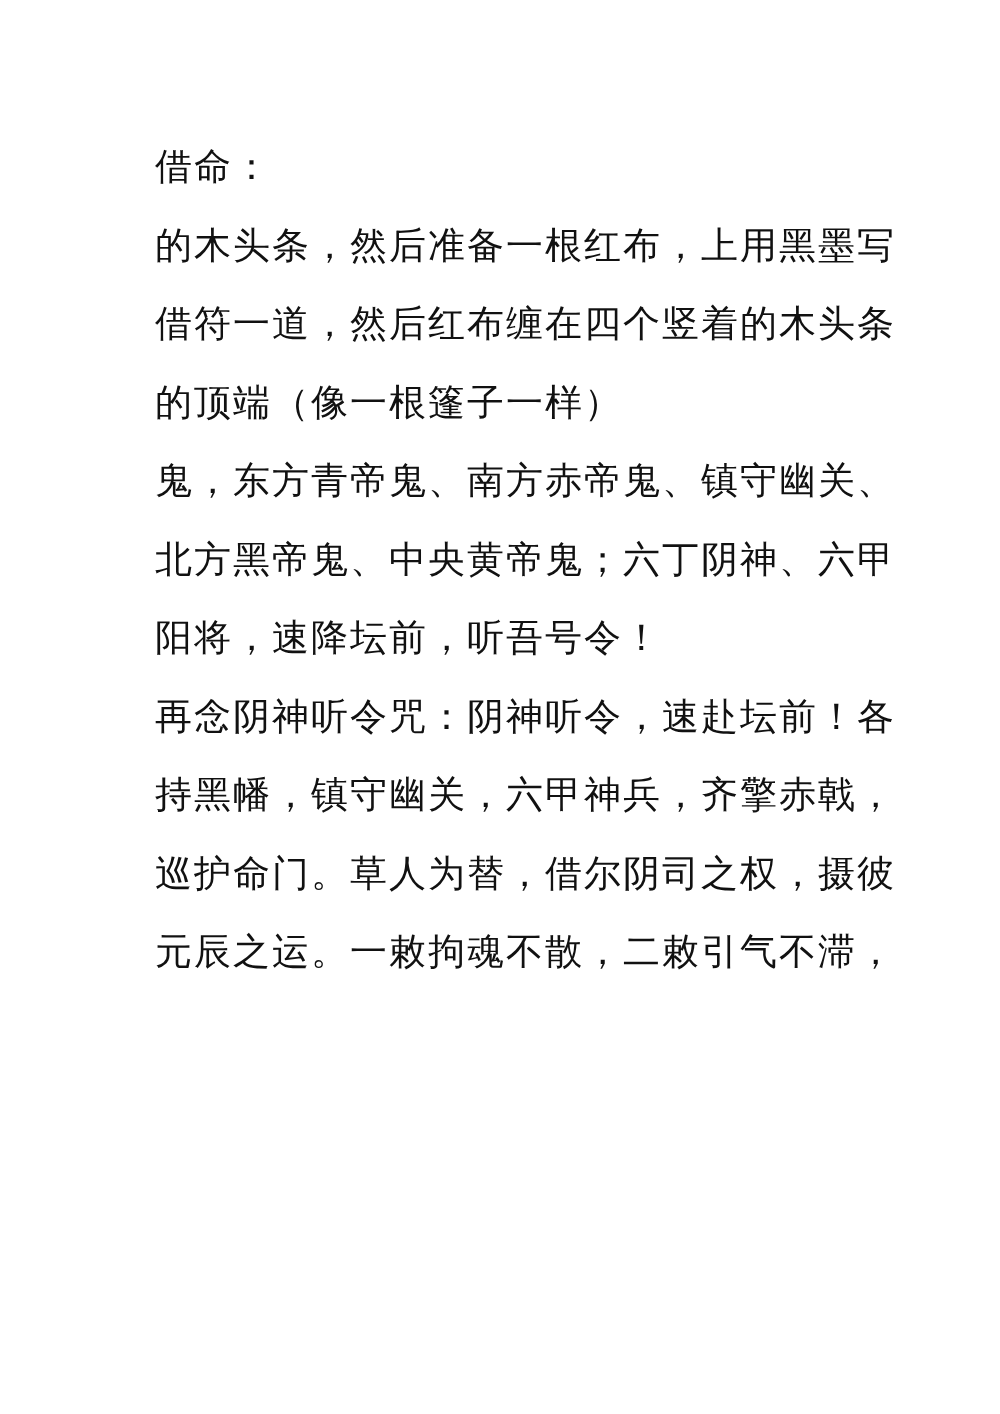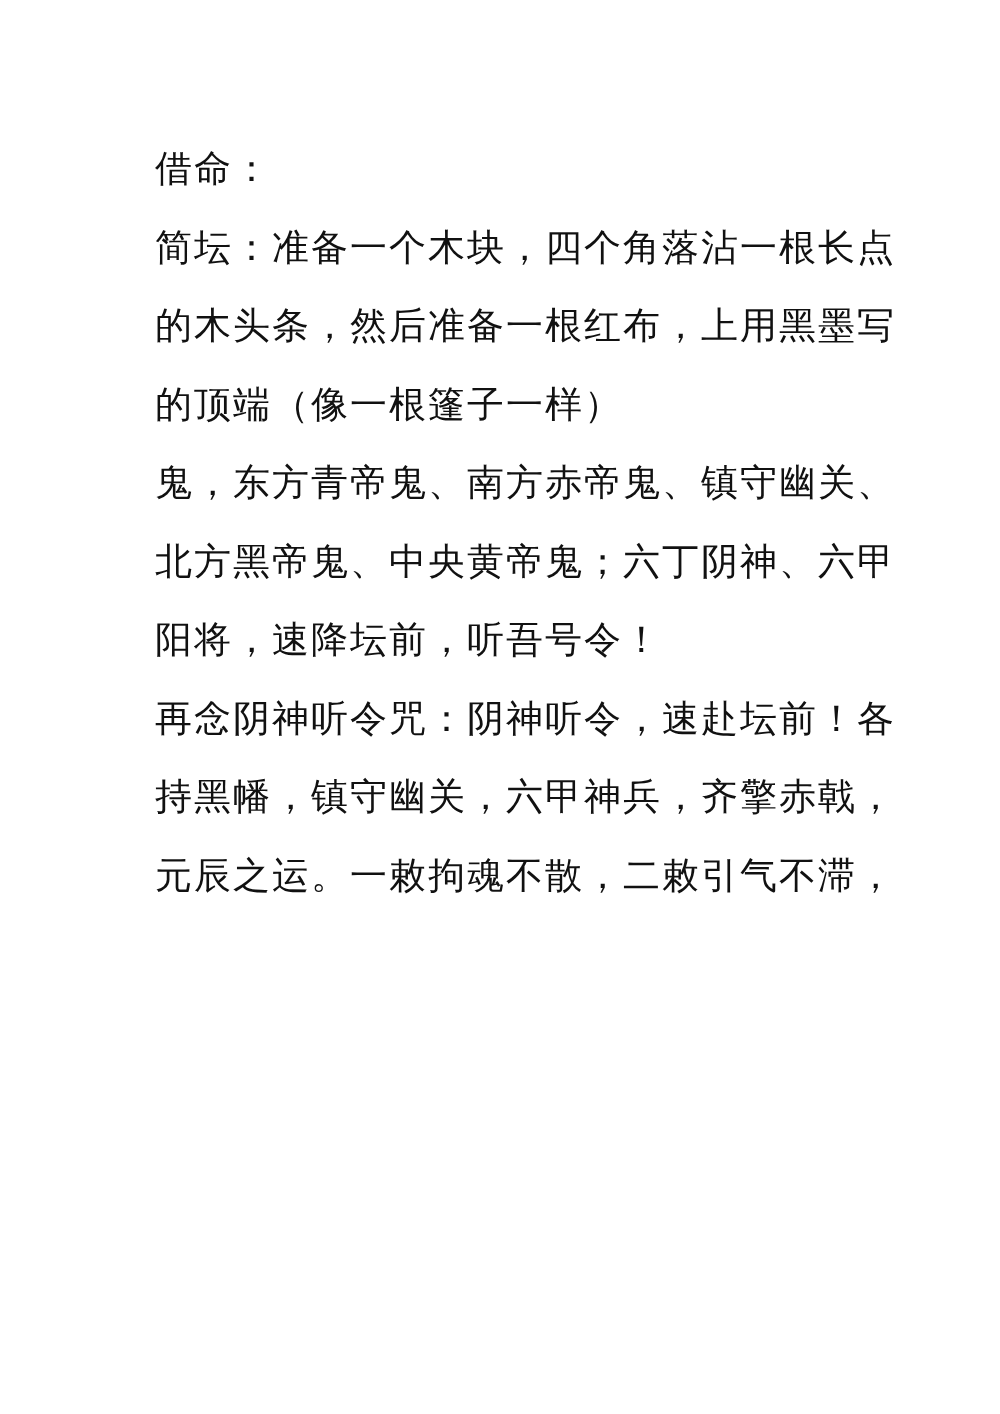--- a/index.html
+++ b/index.html
@@ -21,32 +21,34 @@
       color: #111111;
       font-family: "DejaVu Serif", "Liberation Serif", serif;
       font-size: 37px;
       line-height: 78.5px;
       letter-spacing: 2px;
     }
     .line {
       display: block;
       white-space: nowrap;
       height: 78.5px;
+      font-family: Liberation Mono, monospace;
     }
     .title {
       margin-bottom: 0;
     }
   </style>
 </head>
 <body>
 
 <div class="page">
   <span class="line title">借命：</span>
-  <span class="line">简坛：准备一个木块，四个角落沾一根长点</span>
   <span class="line">的木头条，然后准备一根红布，上用黑墨写</span>
+  <span class="line">借符一道，然后红布缠在四个竖着的木头条</span>
   <span class="line">的顶端（像一根篷子一样）</span>
   <span class="line">鬼，东方青帝鬼、南方赤帝鬼、镇守幽关、</span>
   <span class="line">北方黑帝鬼、中央黄帝鬼；六丁阴神、六甲</span>
   <span class="line">阳将，速降坛前，听吾号令！</span>
   <span class="line">再念阴神听令咒：阴神听令，速赴坛前！各</span>
   <span class="line">持黑幡，镇守幽关，六甲神兵，齐擎赤戟，</span>
+  <span class="line">巡护命门。草人为替，借尔阴司之权，摄彼</span>
   <span class="line">元辰之运。一敕拘魂不散，二敕引气不滞，</span>
 </div>
 
 </body></html>

